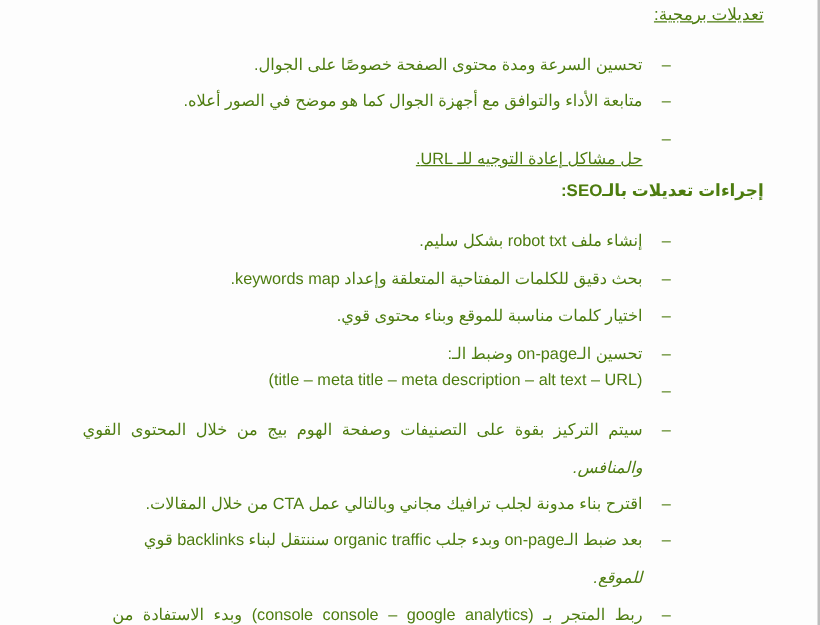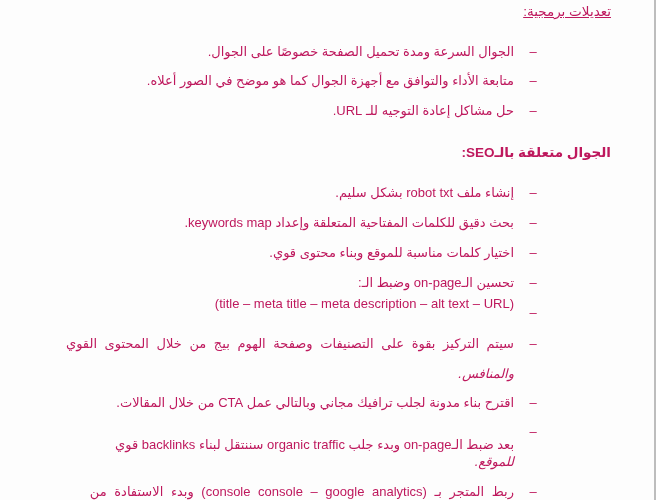--- a/index.html
+++ b/index.html
@@ -10,21 +10,21 @@
       overflow: hidden;
       background: #ffffff;
     }
     .page {
       position: relative;
       width: 654px;
       height: 500px;
       background: #fdfdfd;
       border-right: 2px solid #bdbdbd;
       font-family: "Liberation Sans", "DejaVu Sans", sans-serif;
-      color: #be185d;
+      color: #4d7c0f;
       direction: rtl;
       font-size: 13px;
     }
     .line {
       position: absolute;
       right: 0;
       white-space: nowrap;
       line-height: 16px;
     }
     .heading {
@@ -62,33 +62,33 @@
 <body>
 
 <div class="page">
 
   <div class="line heading underline" style="top:4px;">
     <span>تعديلات برمجية:</span>
   </div>
 
   <div>
     <span class="bullet" style="top:44px;">–</span>
-    <span class="item-text" style="top:44px;">الجوال السرعة ومدة تحميل الصفحة خصوصًا على الجوال.</span>
+    <span class="item-text" style="top:44px;">تحسين السرعة ومدة محتوى الصفحة خصوصًا على الجوال.</span>
   </div>
   <div>
     <span class="bullet" style="top:73px;">–</span>
     <span class="item-text" style="top:73px;">متابعة الأداء والتوافق مع أجهزة الجوال كما هو موضح في الصور أعلاه.</span>
   </div>
   <div>
     <span class="bullet" style="top:103px;">–</span>
-    <span class="item-text" style="top:103px;">حل مشاكل إعادة التوجيه للـ URL.</span>
+    <span class="item-text" style="top:119px;text-decoration:underline;">حل مشاكل إعادة التوجيه للـ URL.</span>
   </div>
 
   <div class="line heading bold" style="top:145px;">
-    <span>الجوال متعلقة بالـSEO:</span>
+    <span>إجراءات تعديلات بالـSEO:</span>
   </div>
 
   <div>
     <span class="bullet" style="top:185px;">–</span>
     <span class="item-text" style="top:185px;">إنشاء ملف robot txt بشكل سليم.</span>
   </div>
   <div>
     <span class="bullet" style="top:215px;">–</span>
     <span class="item-text" style="top:215px;">بحث دقيق للكلمات المفتاحية المتعلقة وإعداد keywords map.</span>
   </div>
@@ -108,21 +108,21 @@
     <span class="bullet" style="top:336px;">–</span>
     <span class="item-text justify" style="top:336px;">سيتم التركيز بقوة على التصنيفات وصفحة الهوم بيج من خلال المحتوى القوي</span>
     <span class="cont" style="top:366px;">والمنافس.</span>
   </div>
   <div>
     <span class="bullet" style="top:395px;">–</span>
     <span class="item-text" style="top:395px;">اقترح بناء مدونة لجلب ترافيك مجاني وبالتالي عمل CTA من خلال المقالات.</span>
   </div>
   <div>
     <span class="bullet" style="top:424px;">–</span>
-    <span class="item-text" style="top:424px;margin-top:13px;">بعد ضبط الـon-page وبدء جلب  organic traffic سننتقل لبناء backlinks قوي</span>
+    <span class="item-text" style="top:424px;">بعد ضبط الـon-page وبدء جلب  organic traffic سننتقل لبناء backlinks قوي</span>
     <span class="cont" style="top:454px;text-align:right;">للموقع.</span>
   </div>
   <div>
     <span class="bullet" style="top:484px;">–</span>
     <span class="item-text justify" style="top:484px;">ربط المتجر بـ (console console – google analytics) وبدء الاستفادة من</span>
   </div>
 
 </div>
 
 </body></html>

